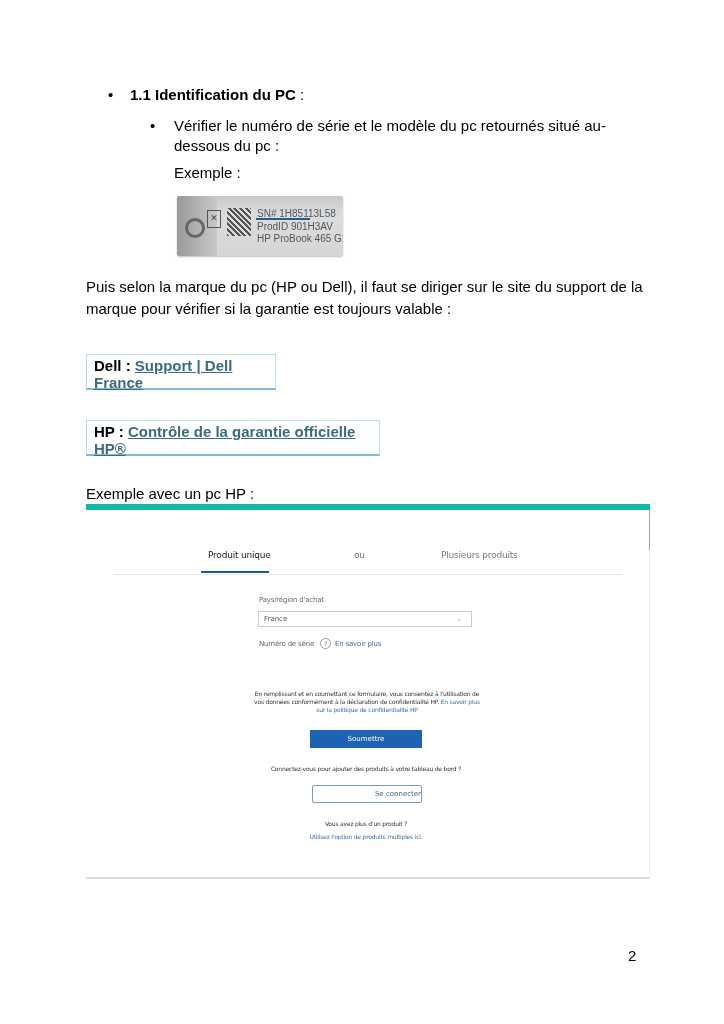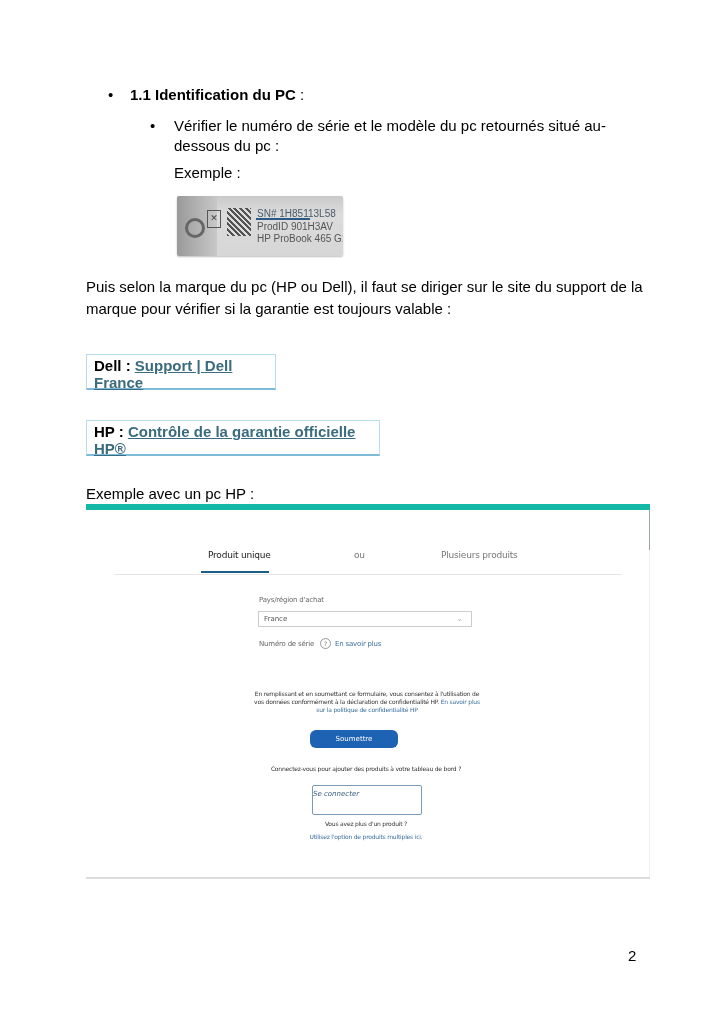--- a/index.html
+++ b/index.html
@@ -52,27 +52,27 @@
   .f-label { position:absolute; font-size:7px; color:#666; font-family:"DejaVu Sans", sans-serif; letter-spacing:-0.2px; }
   .f-input { position:absolute; left:172px; width:214px; height:16px; border:1px solid #ccc; border-radius:0;
     box-sizing:border-box; font-size:7px; color:#555; padding:3px 5px; font-family:"DejaVu Sans", sans-serif; }
   .chev { position:absolute; right:8px; top:2px; color:#bbb; font-size:8px; }
   .help { display:inline-block; width:9px; height:9px; border:1px solid #999; border-radius:50%;
     font-size:6px; line-height:9px; text-align:center; color:#777; margin:0 4px 0 6px; }
   .learn { color:#3a6fa0; }
   .consent { position:absolute; left:166px; top:180px; width:230px; font-size:6px; line-height:8px;
     text-align:center; color:#333; font-family:"DejaVu Sans", sans-serif; letter-spacing:-0.2px; }
   .consent .lnk { color:#3a6fa0; }
-  .submit { position:absolute; left:224px; top:220px; width:88px; height:18px; background:#1e62b3;
-    border-radius:6px; color:#fff; font-size:7px; text-align:center; line-height:18px; font-family:"DejaVu Sans", sans-serif; }
+  .submit { position:absolute; left:224px; top:220px; width:112px; height:18px; background:#1e62b3;
+    border-radius:0; color:#fff; font-size:7px; text-align:center; line-height:18px; font-family:"DejaVu Sans", sans-serif; }
   .connect-q { position:absolute; left:160px; top:255px; width:240px; text-align:center; font-size:6px; color:#333;
     font-family:"DejaVu Sans", sans-serif; letter-spacing:-0.2px; }
-  .connect-btn { position:absolute; left:226px; top:275px; width:110px; height:30px; border:1px solid #7a9ab8;
-    border-radius:2px; box-sizing:border-box; color:#3a5f86; font-size:7px; text-align:left; line-height:16px;
-    font-family:"DejaVu Sans", sans-serif;font-style:italic; }
+  .connect-btn { position:absolute; left:226px; top:275px; width:110px; height:18px; border:1px solid #7a9ab8;
+    border-radius:2px; box-sizing:border-box; color:#3a5f86; font-size:7px; text-align:right; line-height:16px;
+    font-family:"DejaVu Sans", sans-serif; }
   .multi-q { position:absolute; left:160px; top:310px; width:240px; text-align:center; font-size:6px; color:#333;
     font-family:"DejaVu Sans", sans-serif; letter-spacing:-0.2px; }
   .multi-lnk { position:absolute; left:160px; top:323px; width:240px; text-align:center; font-size:6px; color:#3a6fa0;
     font-family:"DejaVu Sans", sans-serif; letter-spacing:-0.2px; }
   .pagenum { left:628px; top:947px; font-size:15px; }
 </style>
 </head>
 <body>
 
 <div class="abs h-item">

